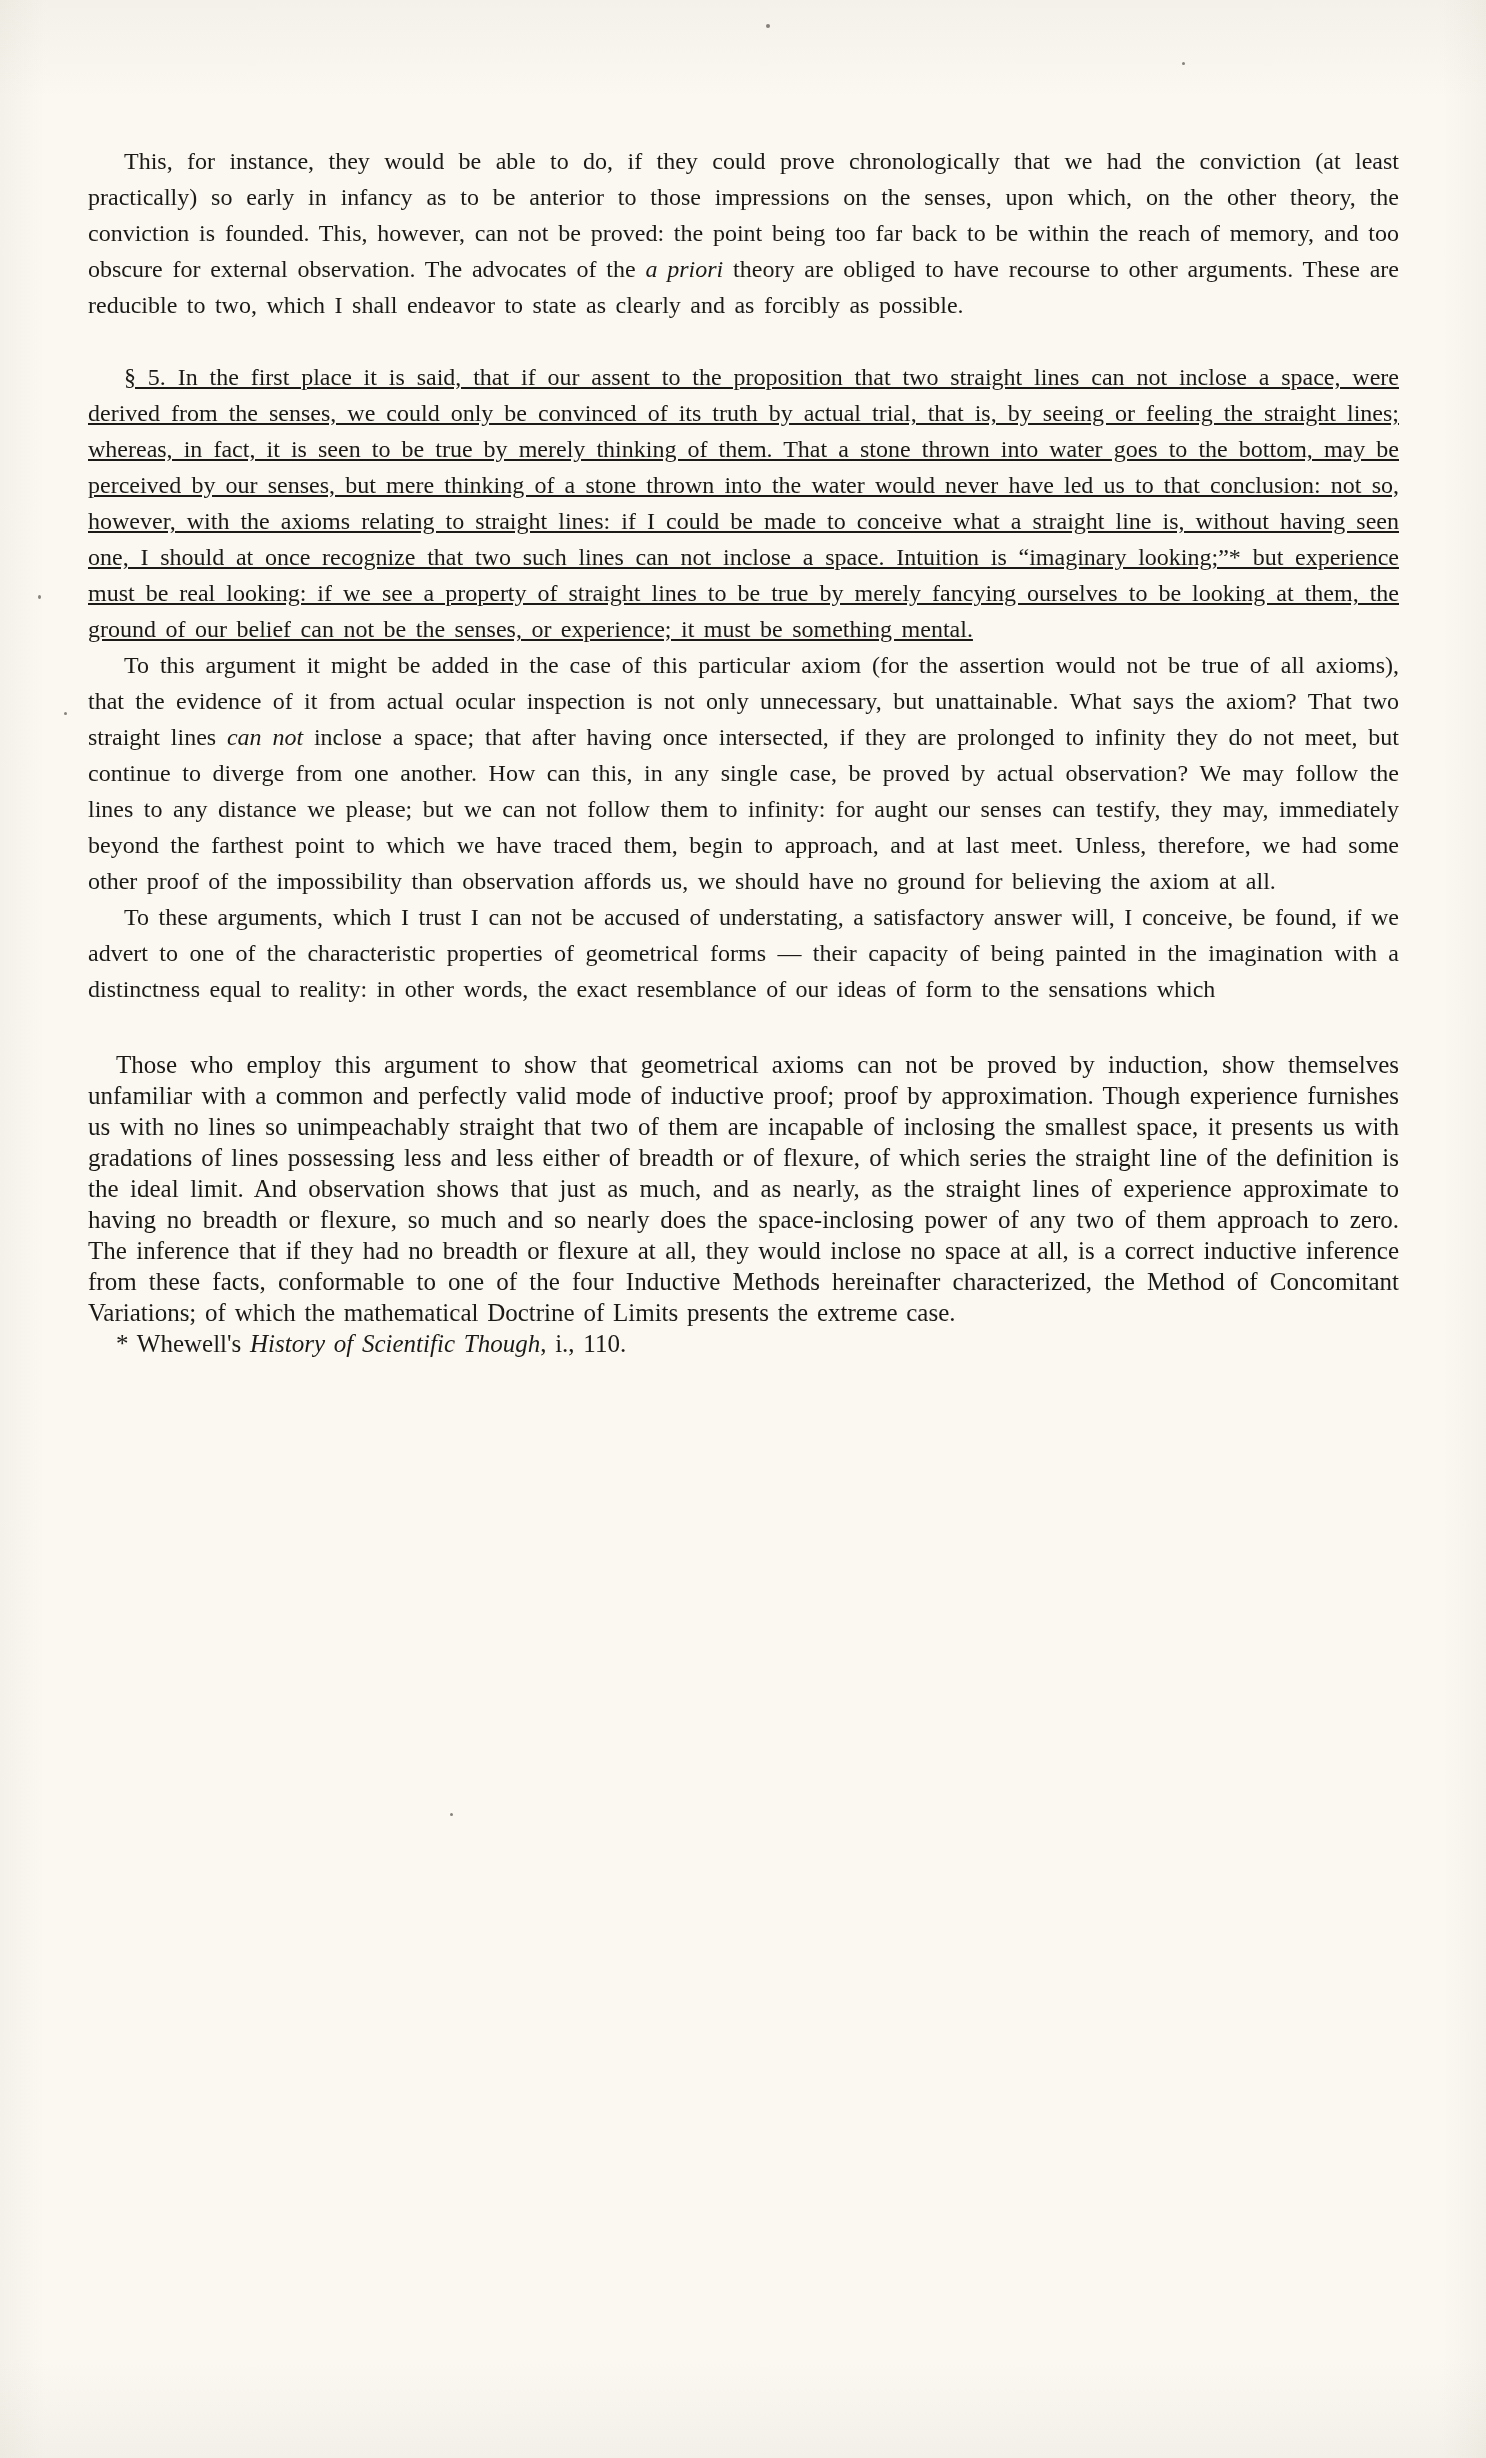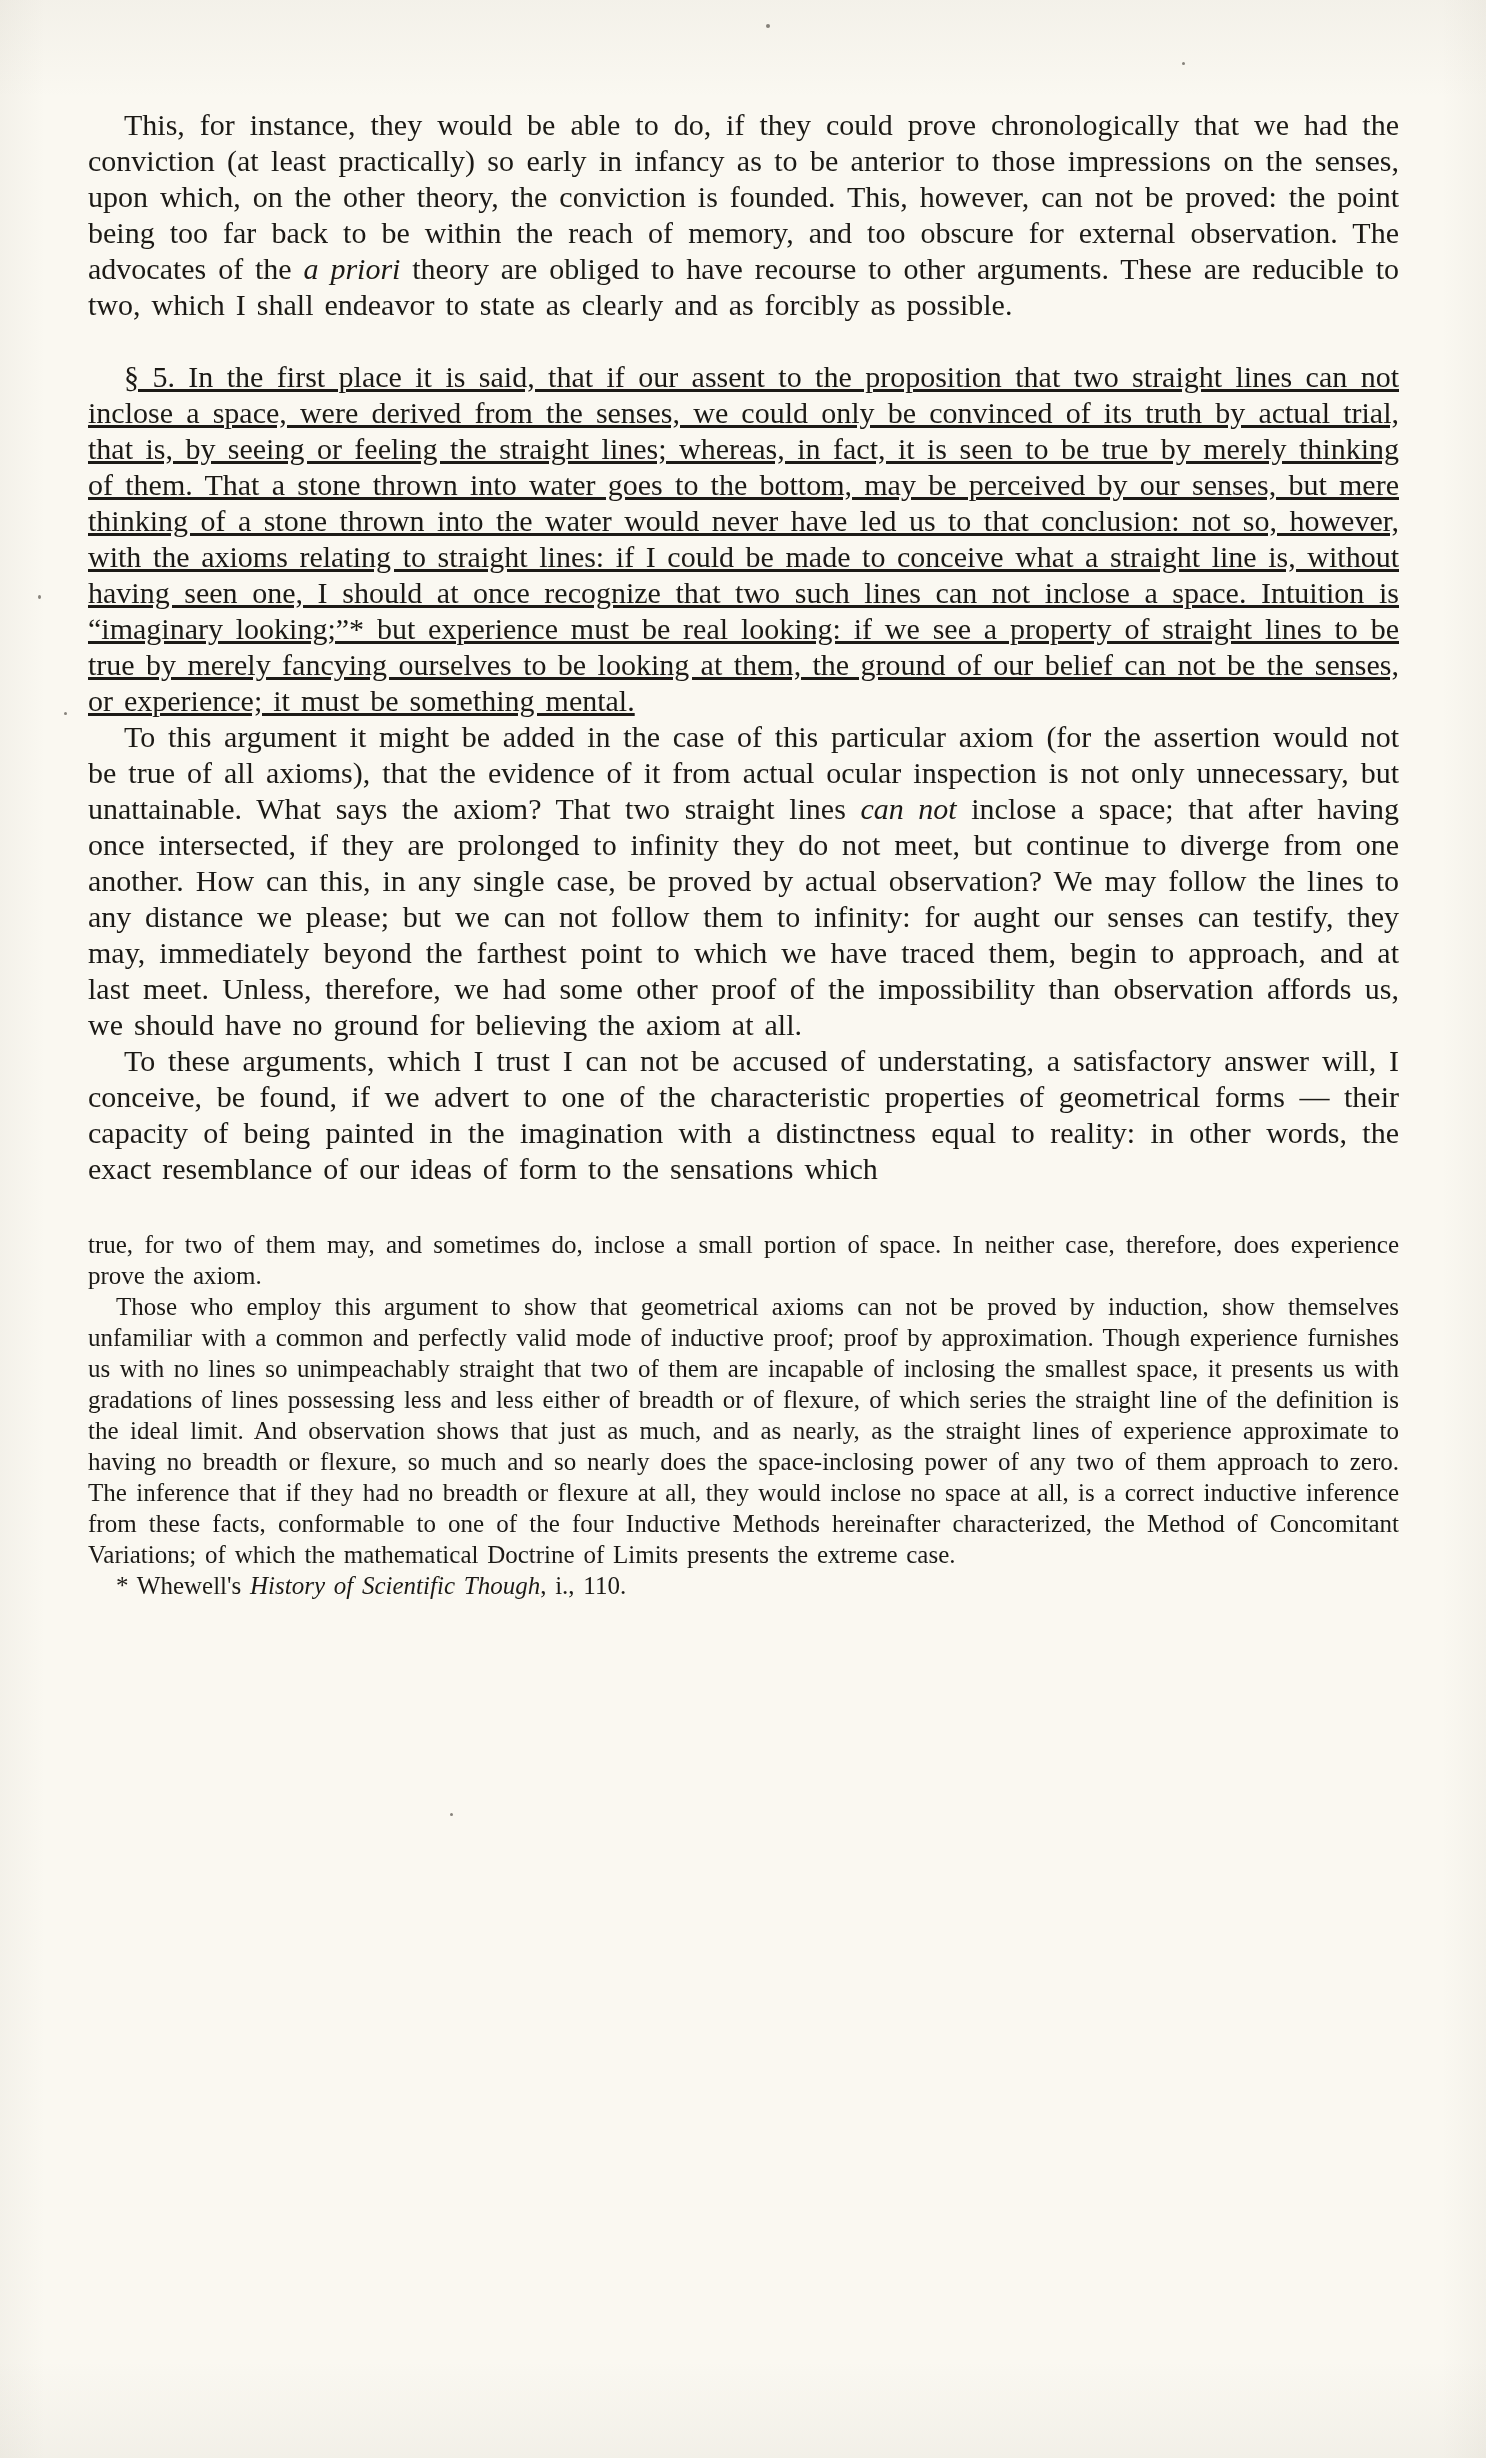--- a/index.html
+++ b/index.html
@@ -27,24 +27,25 @@
     grid-template-columns: 1fr auto 1fr;
     align-items: baseline;
     font-size: 29px;
     margin-bottom: 24px;
   }
   .page-number { justify-self: start; letter-spacing: 2px; }
   .running-head { justify-self: center; letter-spacing: 2px; }
   .header-spacer { justify-self: end; }
 
   .body-text {
-    font-size: 30px;
+    font-size: 24px;
     line-height: 36px;
     text-align: justify;
     word-spacing: 3.5px;
+    margin-top: 36px;
   }
   .para {
     margin: 0;
     text-indent: 36px;
   }
   .para.section-start {
     margin-top: 36px;
     text-decoration: underline;
   }
   .footnotes {
@@ -94,21 +95,20 @@
     <p class="para section-start">§ 5. In the first place it is said, that if our assent to the proposition that two straight lines can not inclose a space, were derived from the senses, we could only be convinced of its truth by actual trial, that is, by seeing or feeling the straight lines; whereas, in fact, it is seen to be true by merely thinking of them. That a stone thrown into water goes to the bottom, may be perceived by our senses, but mere thinking of a stone thrown into the water would never have led us to that conclusion: not so, however, with the axioms relating to straight lines: if I could be made to conceive what a straight line is, without having seen one, I should at once recognize that two such lines can not inclose a space. Intuition is “imaginary looking;”* but experience must be real looking: if we see a property of straight lines to be true by merely fancying ourselves to be looking at them, the ground of our belief can not be the senses, or experience; it must be something mental.</p>
 
     <p class="para"><span>To this argument it might be added in the case of this particular axiom (for the assertion would not be true of all axioms), that the evidence of it from actual ocular inspection is not only unnecessary, but unattainable. What says the axiom? That two straight lines </span><i>can not</i><span> inclose a space; that after having once intersected, if they are prolonged to infinity they do not meet, but continue to diverge from one another. How can this, in any single case, be proved by actual observation? We may follow the lines to any distance we please; but we can not follow them to infinity: for aught our senses can testify, they may, immediately beyond the farthest point to which we have traced them, begin to approach, and at last meet. Unless, therefore, we had some other proof of the impossibility than observation affords us, we should have no ground for believing the axiom at all.</span></p>
 
     <p class="para">To these arguments, which I trust I can not be accused of understating, a satisfactory answer will, I conceive, be found, if we advert to one of the characteristic properties of geometrical forms — their capacity of being painted in the imagination with a distinctness equal to reality: in other words, the exact resemblance of our ideas of form to the sensations which</p>
 
   </main>
 
   <footer class="footnotes">
 
-    <p class="footnote-para continuation">true, for two of them may, and sometimes do, inclose a small portion of space. In neither case, therefore, does experience prove the axiom.</p>
 
     <p class="footnote-para">Those who employ this argument to show that geometrical axioms can not be proved by induction, show themselves unfamiliar with a common and perfectly valid mode of inductive proof; proof by approximation. Though experience furnishes us with no lines so unimpeachably straight that two of them are incapable of inclosing the smallest space, it presents us with gradations of lines possessing less and less either of breadth or of flexure, of which series the straight line of the definition is the ideal limit. And observation shows that just as much, and as nearly, as the straight lines of experience approximate to having no breadth or flexure, so much and so nearly does the space-inclosing power of any two of them approach to zero. The inference that if they had no breadth or flexure at all, they would inclose no space at all, is a correct inductive inference from these facts, conformable to one of the four Inductive Methods hereinafter characterized, the Method of Concomitant Variations; of which the mathematical Doctrine of Limits presents the extreme case.</p>
 
     <p class="footnote-para"><span>* Whewell's </span><i>History of Scientific Though</i><span>, i., 110.</span></p>
 
   </footer>
 
 </div>
 
 

